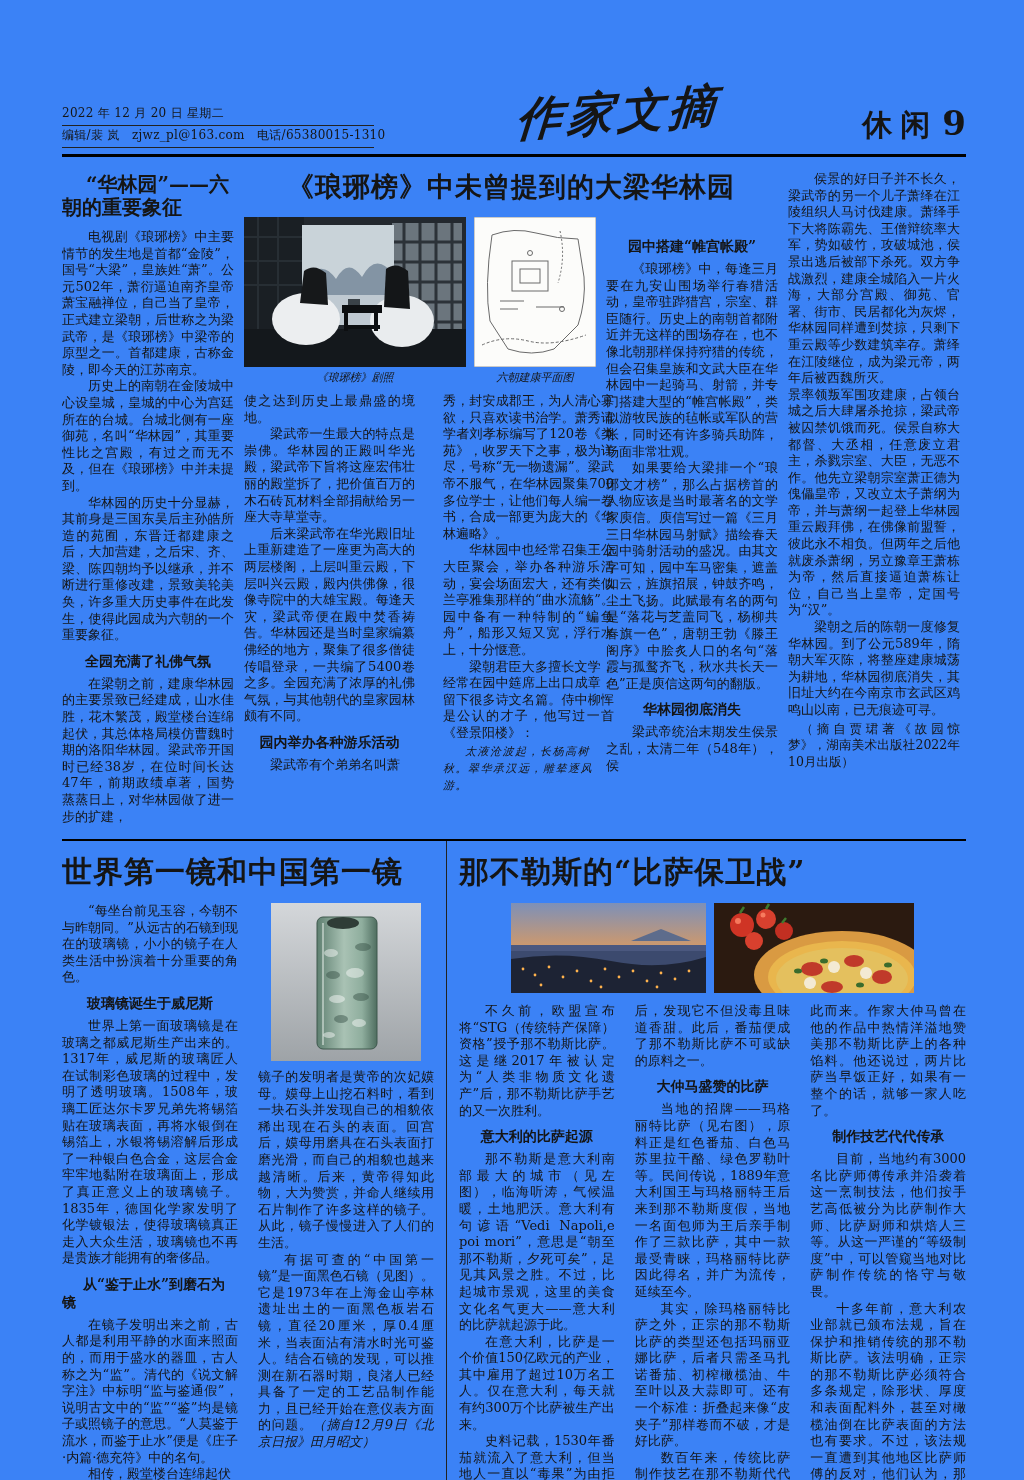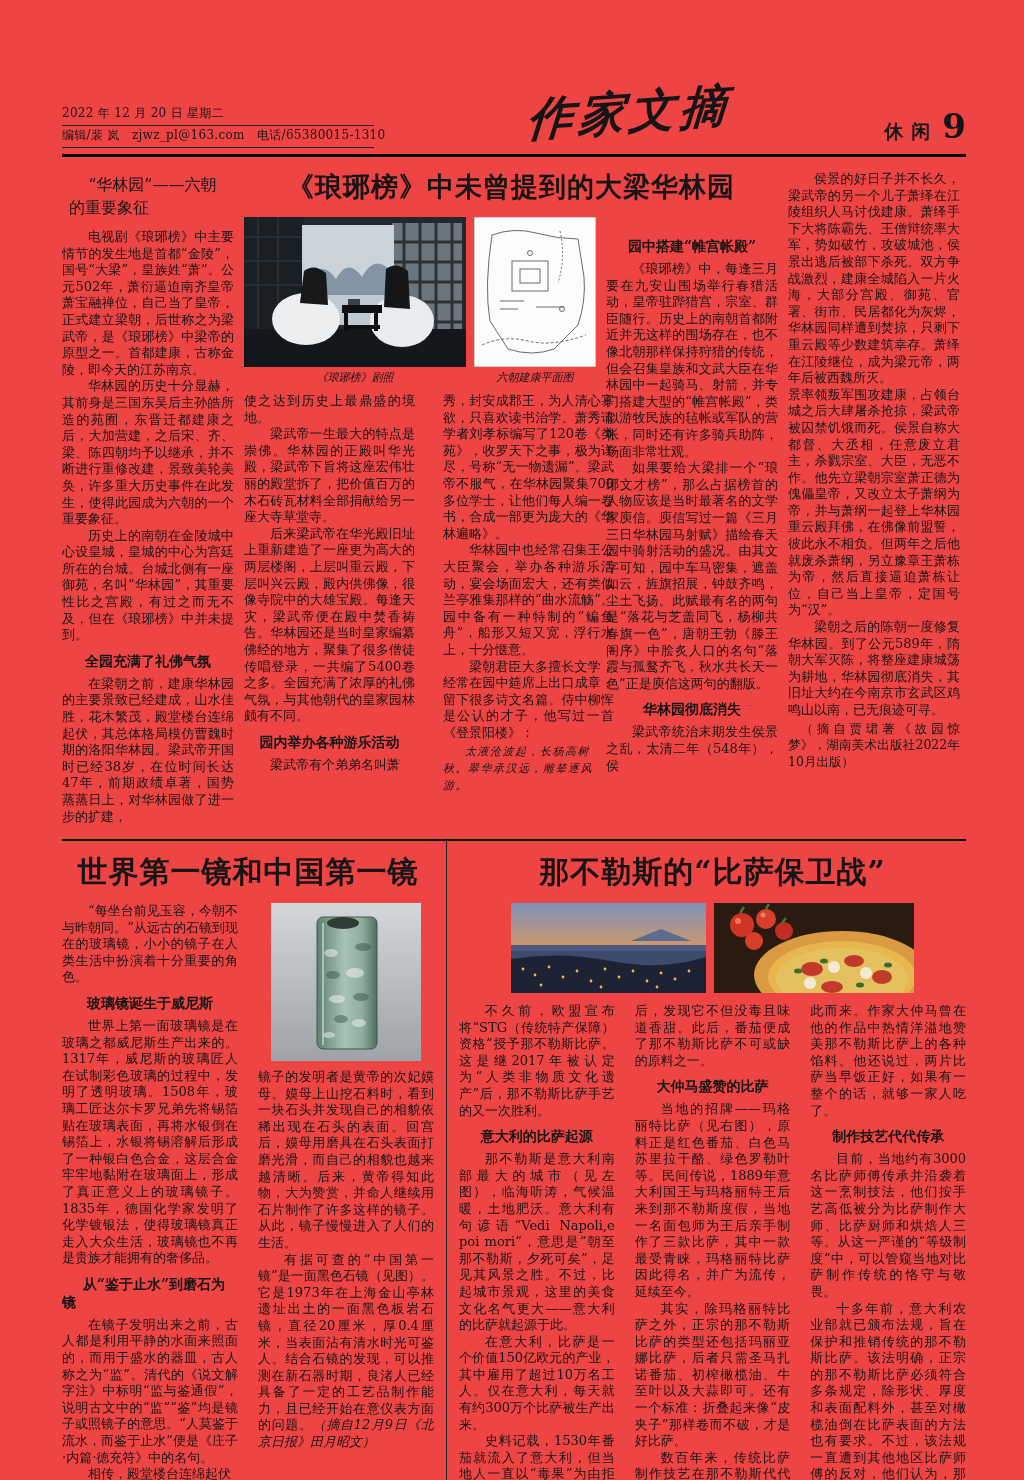--- a/index.html
+++ b/index.html
@@ -1,30 +1,30 @@
 <!DOCTYPE html>
 <html><head>
 <meta charset="utf-8">
 <style>
   html,body{margin:0;padding:0;background:#ffffff;}
   .page{
     width:1024px;height:1480px;box-sizing:border-box;position:relative;
-    background:#ef4444;color:#151515;
+    background:#3b82f6;color:#151515;
     font-family:"DejaVu Serif","Liberation Serif",serif;
     padding:82px 58px 0 62px;overflow:hidden;
   }
   
   .hdr{display:flex;justify-content:space-between;align-items:flex-end;
        border-bottom:3px solid #000;padding-bottom:6px;}
   .hdr-left{width:312px;font-size:12px;line-height:1.4;}
   .hdr-left .hline{border-bottom:1px solid #222;padding:1px 0 3px;white-space:nowrap;letter-spacing:.3px;}
   .masthead{font-size:46px;font-weight:bold;font-style:italic;letter-spacing:5px;
             transform:rotate(-4deg) skewX(-8deg);padding-bottom:4px;}
   .hdr-right{font-weight:bold;white-space:nowrap;padding-bottom:2px;}
-  .hdr-right .sec{font-size:19px;letter-spacing:8px;}
+  .hdr-right .sec{font-size:30px;letter-spacing:8px;}
   .hdr-right .pno{font-size:34px;margin-left:4px;font-family:"DejaVu Serif",serif;}
   
   p.b{font-size:13px;line-height:16.6px;text-align:justify;margin:0;text-indent:2em;}
   p.noind{text-indent:0;}
   .subhead{font-weight:bold;text-align:center;font-size:14px;margin:8px 0 6px;text-indent:0;line-height:18px;}
   .subhead.sh-left{text-align:left;text-indent:1.5em;}
   .poem{font-size:11px;font-style:italic;line-height:17px;text-indent:2em;letter-spacing:1.5px;margin:2px 0;}
   .credit{font-style:italic;}
   p.creditp{font-size:12.5px;line-height:16.6px;margin:2px 0 0;text-indent:1em;text-align:justify;}
   figcaption{font-size:11px;font-style:italic;text-align:center;margin-top:3px;}
@@ -32,27 +32,27 @@
   .top-article{margin-top:14px;height:658px;display:flex;gap:10px;overflow:hidden;}
   .tcol{flex:0 0 172px;width:172px;overflow:hidden;}
   .tcenter{flex:0 0 534px;width:534px;}
   .t-headline{font-size:27px;font-weight:900;text-align:center;letter-spacing:1px;margin:0 0 14px;line-height:32px;}
   .tc-body{display:flex;gap:10px;}
   .tc-left{flex:0 0 352px;width:352px;}
   .media-row{display:flex;gap:8px;}
   .media-row figure{margin:0;}
   .txt2{display:flex;gap:28px;margin-top:8px;}
   .txt2 .half{flex:0 0 171px;width:171px;overflow:hidden;}
-  .sb-title{font-weight:normal;font-size:16px;line-height:23px;text-indent:1.2em;margin:2px 7px 10px;}
+  .sb-title{font-weight:bold;font-size:20px;line-height:23px;text-indent:1.2em;margin:2px 0 10px;}
   
   .bottom{border-top:2px solid #000;margin-top:10px;display:flex;height:672px;overflow:hidden;}
   .b-left{flex:0 0 372px;width:372px;padding:8px 12px 0 0;}
   .v-div{flex:0 0 1px;background:#222;}
   .b-right{flex:1;padding:8px 0 0 12px;}
-  .b-headline{font-size:30px;font-weight:900;text-align:center;letter-spacing:1px;margin:6px 0 14px;line-height:34px;}
+  .b-headline{font-size:30px;font-weight:900;letter-spacing:1px;margin:6px 0 14px;line-height:34px;}
   .b-cols{display:flex;gap:20px;}
   .b-cols .bcol{flex:1;overflow:hidden;}
   .photos-row{display:flex;justify-content:center;gap:8px;margin:2px 0 10px;}
   .photos-row figure{margin:0;}
   figure.stone{margin:0 auto 8px;width:150px;}
   
   .ph{display:block;}
 </style>
 </head>
 <body>
@@ -68,22 +68,22 @@
     <div class="hdr-right">
       <span class="sec">休闲</span><span class="pno">9</span>
     </div>
   </div>
 
   <div class="top-article">
 
     <div class="tcol">
       <div class="sb-title">“华林园”——六朝的重要象征</div>
       <p class="b">电视剧《琅琊榜》中主要情节的发生地是首都“金陵”，国号“大梁”，皇族姓“萧”。公元502年，萧衍逼迫南齐皇帝萧宝融禅位，自己当了皇帝，正式建立梁朝，后世称之为梁武帝，是《琅琊榜》中梁帝的原型之一。首都建康，古称金陵，即今天的江苏南京。</p>
+      <p class="b">历史上的南朝在金陵城中心设皇城，皇城的中心为宫廷所在的台城。台城北侧有一座御苑，名叫“华林园”，其重要性比之宫殿，有过之而无不及，但在《琅琊榜》中并未提到。</p>
       <p class="b">华林园的历史十分显赫，其前身是三国东吴后主孙皓所造的苑囿，东晋迁都建康之后，大加营建，之后宋、齐、梁、陈四朝均予以继承，并不断进行重修改建，景致美轮美奂，许多重大历史事件在此发生，使得此园成为六朝的一个重要象征。</p>
-      <p class="b">历史上的南朝在金陵城中心设皇城，皇城的中心为宫廷所在的台城。台城北侧有一座御苑，名叫“华林园”，其重要性比之宫殿，有过之而无不及，但在《琅琊榜》中并未提到。</p>
       <div class="subhead">全园充满了礼佛气氛</div>
       <p class="b">在梁朝之前，建康华林园的主要景致已经建成，山水佳胜，花木繁茂，殿堂楼台连绵起伏，其总体格局模仿曹魏时期的洛阳华林园。梁武帝开国时已经38岁，在位时间长达47年，前期政绩卓著，国势蒸蒸日上，对华林园做了进一步的扩建，</p>
     </div>
 
     <div class="tcenter">
       <h1 class="t-headline">《琅琊榜》中未曾提到的大梁华林园</h1>
       <div class="tc-body">
         <div class="tc-left">
           <div class="media-row">
             <figure>

